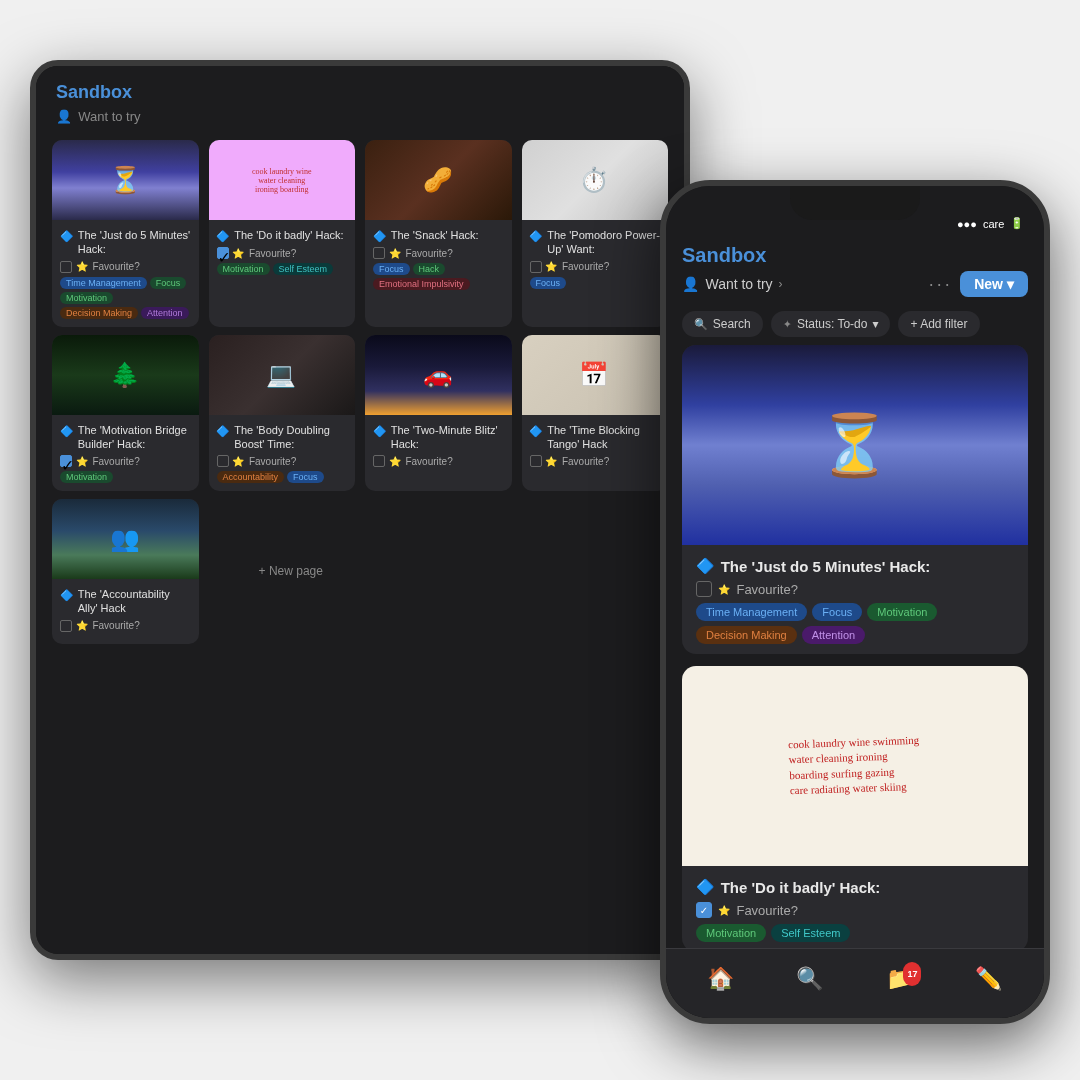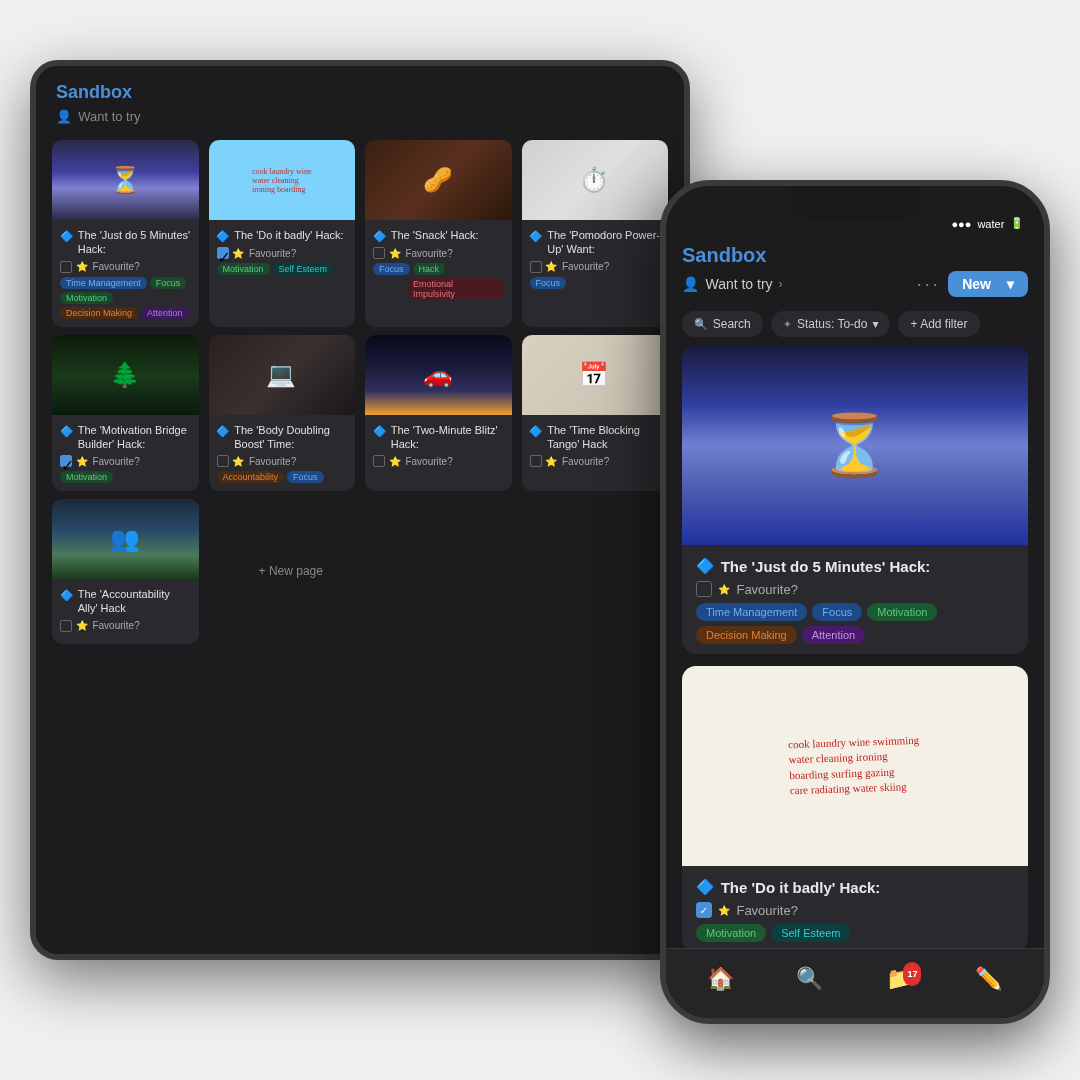--- a/index.html
+++ b/index.html
@@ -125,39 +125,40 @@
       padding: 1px 6px;
       border-radius: 10px;
       font-size: 9px;
       font-weight: 500;
       color: #fff;
     }
     .tag-blue { background: #1e4a8a; color: #6ab0f5; }
     .tag-green { background: #1a4a2e; color: #5ec87a; }
     .tag-orange { background: #4a2a10; color: #e08040; }
     .tag-purple { background: #3a1a5a; color: #b07ada; }
-    .tag-red { background: #4a1a20; color: #e07080; margin-left: 34px; }
+    .tag-red { background: #4a1a20; color: #e07080; }
     .tag-teal { background: #0a3a3a; color: #40c0c0; }
 
     
     .img-sand {
       background: linear-gradient(180deg, #2a2a4a 0%, #4040a0 40%, #8080d0 60%, #2a2a4a 100%);
       width: 100%; height: 100%;
       display: flex; align-items: center; justify-content: center;
       font-size: 26px;
     }
     .img-handwriting {
-      background: #7dd3fc;
+      background: #f0abfc;
       width: 100%; height: 100%;
       display: flex; align-items: center; justify-content: center;
       font-size: 8px;
       color: #c03030;
       padding: 4px;
       font-family: cursive;
       overflow: hidden;
+      text-align: center;
     }
     .img-food {
       background: linear-gradient(135deg, #3a2010 0%, #5a3020 50%, #2a1808 100%);
       width: 100%; height: 100%;
       display: flex; align-items: center; justify-content: center;
       font-size: 24px;
     }
     .img-timer {
       background: linear-gradient(135deg, #d0d0d0 0%, #e0e0e0 50%, #c0c0c0 100%);
       width: 100%; height: 100%;
@@ -294,21 +295,21 @@
       background: #4a90d9;
       color: #fff;
       border: none;
       border-radius: 8px;
       padding: 5px 14px;
       font-size: 14px;
       font-weight: 600;
       cursor: pointer;
       display: flex;
       align-items: center;
-      gap: 16px;
+      gap: 4px;
     }
     .phone-filters {
       display: flex;
       gap: 8px;
       padding: 0 16px 8px;
       flex-shrink: 0;
       flex-wrap: wrap;
     }
     .filter-btn {
       display: flex;
@@ -684,21 +685,21 @@
     </div>
   </div>
 </div>
 
 <div class="phone">
   <div class="phone-notch"></div>
   <div class="phone-screen">
     <div class="phone-status-bar">
       <div class="phone-status-icons">
         <span>●●●</span>
-        <span>water</span>
+        <span>care</span>
         <span>🔋</span>
       </div>
     </div>
     <div class="phone-header">
       <div class="phone-app-title">Sandbox</div>
       <div class="phone-section-row">
         <div class="phone-section-left">
           <span>👤</span>
           <span>Want to try</span>
           <span class="phone-section-chevron">›</span>

